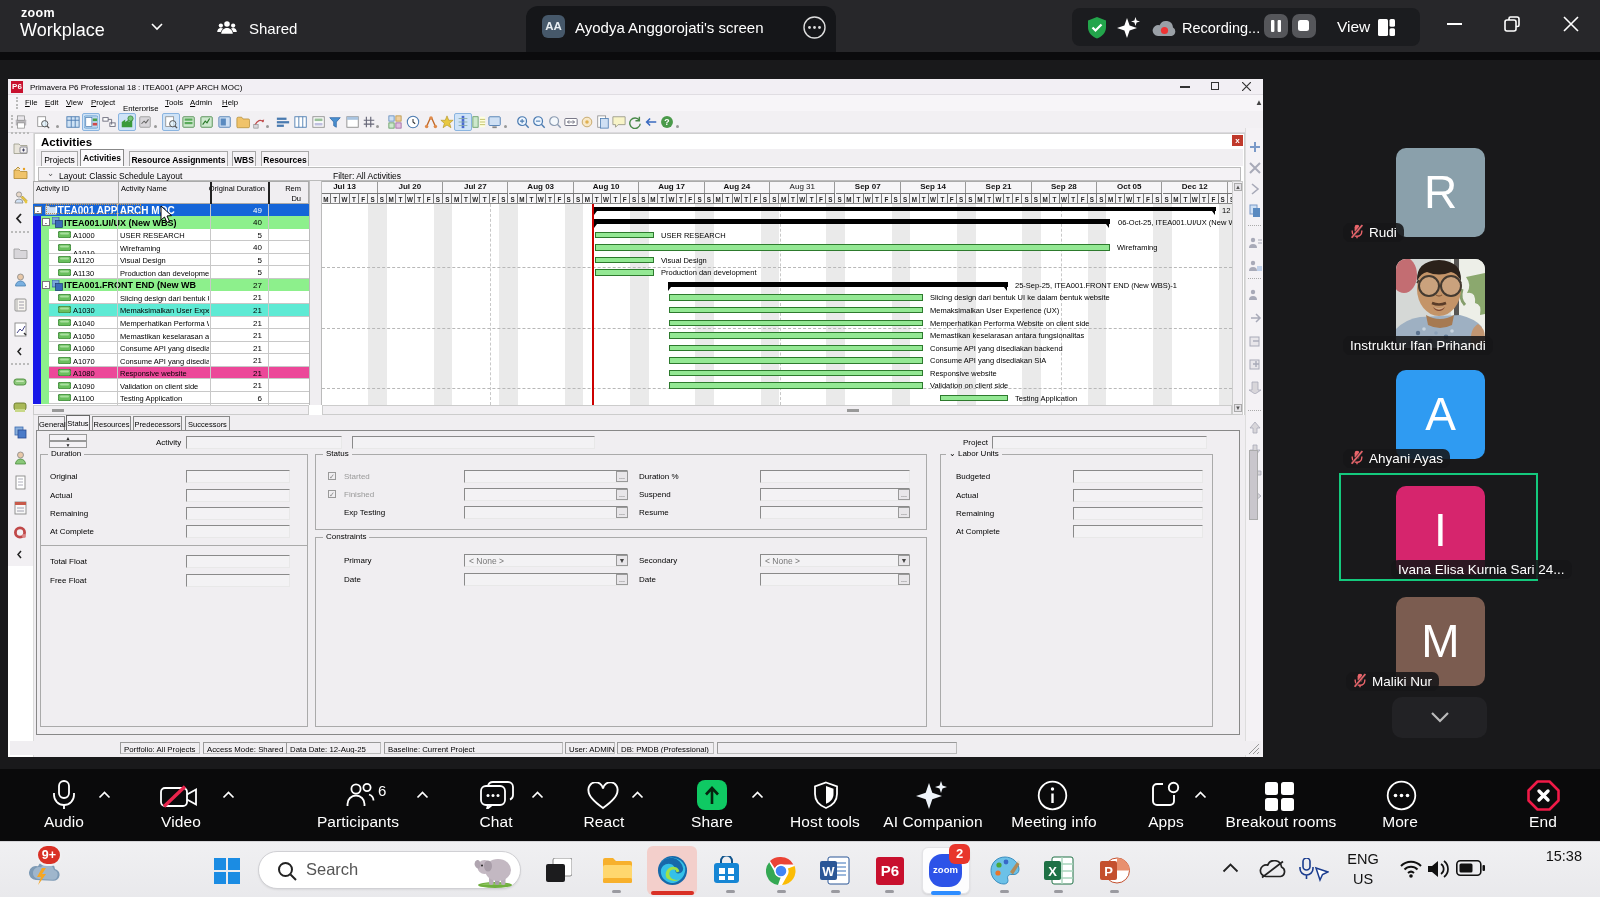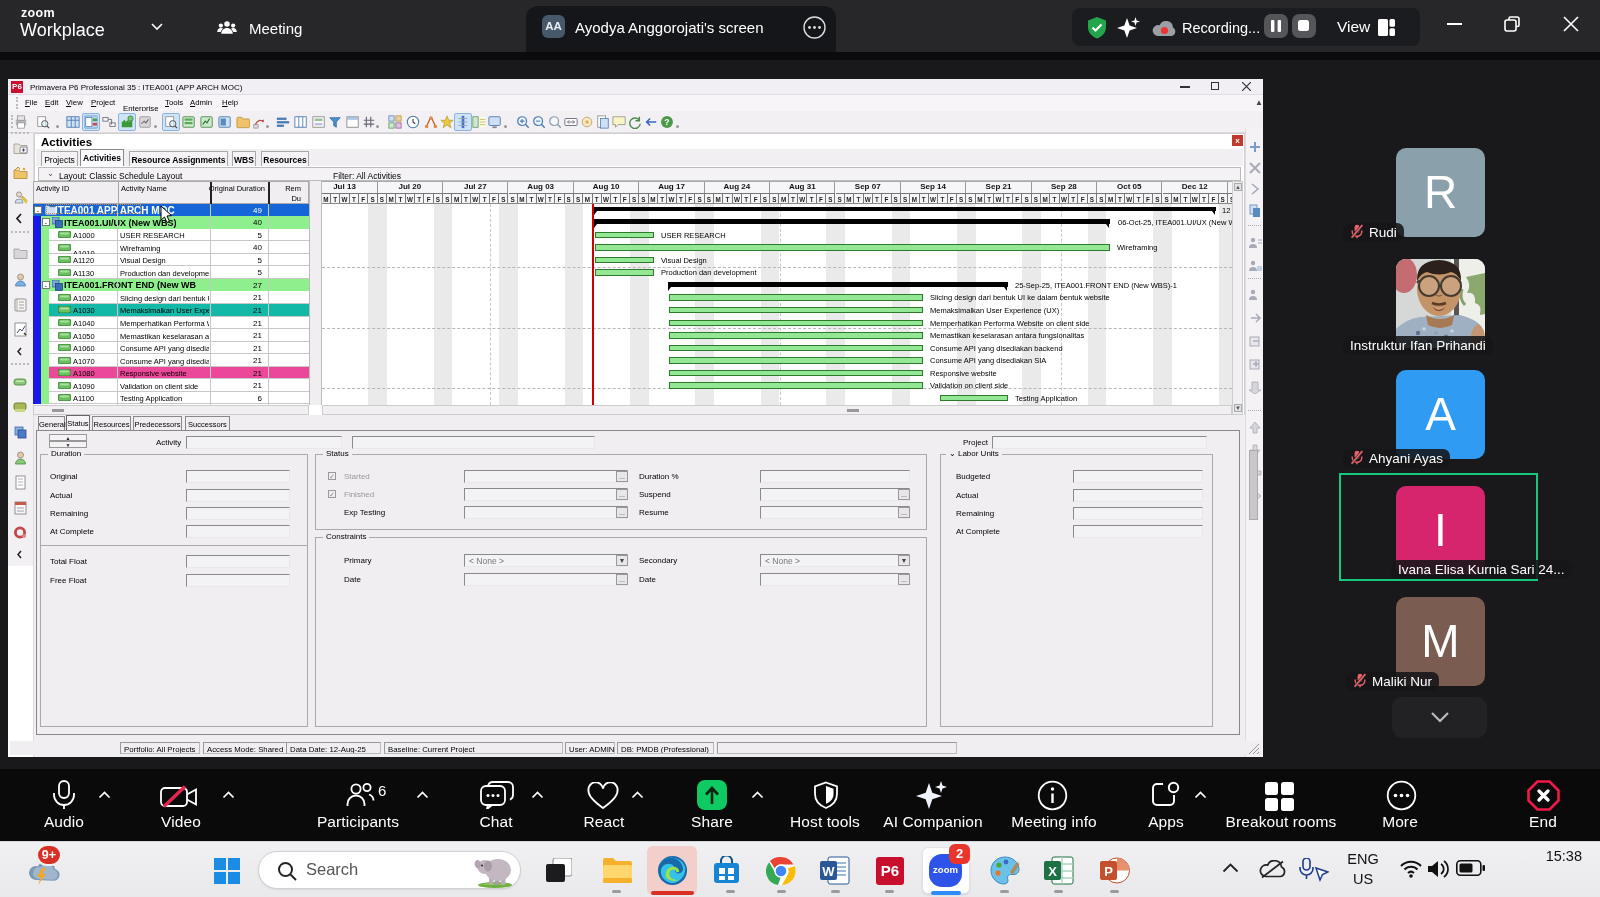--- a/index.html
+++ b/index.html
@@ -40,21 +40,21 @@
       <path d="M2 2 L7 7 L12 2" stroke="#fff" stroke-width="1.6" fill="none"></path>
     </svg>
   <svg class="abs" style="left:217px;top:19px" width="20" height="18" viewBox="0 0 24 22">
       <circle cx="12" cy="6" r="3.4" fill="#fff"></circle>
       <circle cx="4.5" cy="8" r="2.6" fill="#fff"></circle>
       <circle cx="19.5" cy="8" r="2.6" fill="#fff"></circle>
       <path d="M5 18c0-4 3-7 7-7s7 3 7 7z" fill="#fff"></path>
       <path d="M0 16c0-3 2-5 4.5-5 1 0 2 .4 2.7 1-1.6 1.3-2.7 3-2.7 4z" fill="#fff"></path>
       <path d="M24 16c0-3-2-5-4.5-5-1 0-2 .4-2.7 1 1.6 1.3 2.7 3 2.7 4z" fill="#fff"></path>
     </svg>
-  <div style="position:absolute;left:249px;top:20px;color:#fff;font-size:15px;">Meeting</div>
+  <div style="position:absolute;left:249px;top:20px;color:#fff;font-size:15px;">Shared</div>
   <div id="activetab"></div>
   <div class="botstrip"></div>
   <div style="position:absolute;left:542px;top:15px;width:23px;height:23px;border-radius:6px;background:#46586a;color:#e8eef2;font-size:11.5px;font-weight:700;text-align:center;line-height:23px;">AA</div>
   <div style="position:absolute;left:575px;top:19px;color:#fff;font-size:15px;">Ayodya Anggorojati's screen</div>
   <svg class="abs" style="left:803px;top:16px" width="23" height="23" viewBox="0 0 23 23">
       <circle cx="11.5" cy="11.5" r="10.5" stroke="#ddd" stroke-width="1.4" fill="none"></circle>
       <circle cx="6.5" cy="11.5" r="1.4" fill="#ddd"></circle>
       <circle cx="11.5" cy="11.5" r="1.4" fill="#ddd"></circle>
       <circle cx="16.5" cy="11.5" r="1.4" fill="#ddd"></circle>
     </svg>
@@ -99,21 +99,21 @@
       <path d="M1 1 L15 15 M15 1 L1 15" stroke="#fff" stroke-width="1.6"></path>
     </svg>
 </div>
 
 <div id="screen"></div>
 
 <div id="p6">
 
   <div class="abs" style="left:0;top:0;width:1255px;height:16px;background:#f2eff4;border-bottom:1px solid #e0dde2;">
     <div class="abs" style="left:3px;top:2px;width:12px;height:12px;background:#c8102e;color:#fff;font-size:8px;font-weight:700;text-align:center;line-height:12px;">P6</div>
-    <div class="abs" style="left:22px;top:4px;font-size:8px;">Primavera P6 Professional 35 : ITEA001 (APP ARCH MOC)</div>
+    <div class="abs" style="left:22px;top:4px;font-size:8px;">Primavera P6 Professional 18 : ITEA001 (APP ARCH MOC)</div>
     <div class="abs" style="left:1172px;top:7px;width:10px;height:1.5px;background:#333;"></div>
     <div class="abs" style="left:1203px;top:3px;width:8px;height:8px;border:1.2px solid #333;"></div>
     <svg class="abs" style="left:1234px;top:3px" width="9" height="9" viewBox="0 0 9 9">
         <path d="M0 0 L9 9 M9 0 L0 9" stroke="#333" stroke-width="1.2"></path>
       </svg>
   </div>
 
   <div class="abs" style="left:0;top:16px;width:1255px;height:16px;background:#f7f5f8;font-size:7.8px;">
     <span class="abs" style="left:17px;top:3px"><u>F</u>ile</span>
       <span class="abs" style="left:37px;top:3px"><u>E</u>dit</span>
@@ -536,21 +536,21 @@
       </div>
       <div class="abs" style="left:16px;top:87.92px;width:260px;height:12.56px;background:#fff;border-bottom:1px solid #c8c8c8;">
         <svg class="abs" style="left:9px;top:2.5px" width="13" height="7" viewBox="0 0 13 7">
           <rect x="0" y="0" width="13" height="7" rx="2.5" fill="#6abf5e" stroke="#2a6a2a" stroke-width=".8"></rect>
           <rect x="2" y="1.5" width="9" height="2" rx="1" fill="#a8e09e"></rect>
         </svg>
         <div class="abs" style="left:24px;top:2.5px;font-size:7.5px;">A1020</div>
         <div class="abs" style="left:71px;top:2.5px;font-size:7.5px;white-space:nowrap;width:89px;overflow:hidden;">Slicing design dari bentuk UI</div>
         <div class="abs" style="left:153px;top:2px;width:60px;text-align:right;font-size:8px;">21</div>
       </div>
-      <div class="abs" style="left:16px;top:100.48px;width:260px;height:12.56px;background:#14b8a6;border-bottom:1px solid #c8c8c8;">
+      <div class="abs" style="left:16px;top:100.48px;width:260px;height:12.56px;background:#5eead4;border-bottom:1px solid #c8c8c8;">
         <svg class="abs" style="left:9px;top:2.5px" width="13" height="7" viewBox="0 0 13 7">
           <rect x="0" y="0" width="13" height="7" rx="2.5" fill="#6abf5e" stroke="#2a6a2a" stroke-width=".8"></rect>
           <rect x="2" y="1.5" width="9" height="2" rx="1" fill="#a8e09e"></rect>
         </svg>
         <div class="abs" style="left:24px;top:2.5px;font-size:7.5px;">A1030</div>
         <div class="abs" style="left:71px;top:2.5px;font-size:7.5px;white-space:nowrap;width:89px;overflow:hidden;">Memaksimalkan User Experie</div>
         <div class="abs" style="left:153px;top:2px;width:60px;text-align:right;font-size:8px;">21</div>
       </div>
       <div class="abs" style="left:16px;top:113.04px;width:260px;height:12.56px;background:#fff;border-bottom:1px solid #c8c8c8;">
         <svg class="abs" style="left:9px;top:2.5px" width="13" height="7" viewBox="0 0 13 7">
@@ -671,21 +671,21 @@
       <div class="abs" style="left:364.01428571428573px;top:11px;width:9.342857142857143px;height:11.5px;border-right:1px solid #777;border-top:1px solid #777;text-align:center;font-size:6.3px;font-weight:700;color:#222;line-height:11.5px;">F</div>
       <div class="abs" style="left:373.3571428571429px;top:11px;width:9.342857142857143px;height:11.5px;border-right:1px solid #777;border-top:1px solid #777;text-align:center;font-size:6.3px;font-weight:700;color:#222;line-height:11.5px;">S</div>
       <div class="abs" style="left:382.70000000000005px;top:0;width:65.4px;height:11px;border-right:1px solid #999;text-align:center;font-size:8px;font-weight:700;color:#111;">Aug 24</div>
       <div class="abs" style="left:382.70000000000005px;top:11px;width:9.342857142857143px;height:11.5px;border-right:1px solid #777;border-top:1px solid #777;text-align:center;font-size:6.3px;font-weight:700;color:#222;line-height:11.5px;">S</div>
       <div class="abs" style="left:392.0428571428572px;top:11px;width:9.342857142857143px;height:11.5px;border-right:1px solid #777;border-top:1px solid #777;text-align:center;font-size:6.3px;font-weight:700;color:#222;line-height:11.5px;">M</div>
       <div class="abs" style="left:401.38571428571436px;top:11px;width:9.342857142857143px;height:11.5px;border-right:1px solid #777;border-top:1px solid #777;text-align:center;font-size:6.3px;font-weight:700;color:#222;line-height:11.5px;">T</div>
       <div class="abs" style="left:410.72857142857146px;top:11px;width:9.342857142857143px;height:11.5px;border-right:1px solid #777;border-top:1px solid #777;text-align:center;font-size:6.3px;font-weight:700;color:#222;line-height:11.5px;">W</div>
       <div class="abs" style="left:420.0714285714286px;top:11px;width:9.342857142857143px;height:11.5px;border-right:1px solid #777;border-top:1px solid #777;text-align:center;font-size:6.3px;font-weight:700;color:#222;line-height:11.5px;">T</div>
       <div class="abs" style="left:429.41428571428577px;top:11px;width:9.342857142857143px;height:11.5px;border-right:1px solid #777;border-top:1px solid #777;text-align:center;font-size:6.3px;font-weight:700;color:#222;line-height:11.5px;">F</div>
       <div class="abs" style="left:438.7571428571429px;top:11px;width:9.342857142857143px;height:11.5px;border-right:1px solid #777;border-top:1px solid #777;text-align:center;font-size:6.3px;font-weight:700;color:#222;line-height:11.5px;">S</div>
-      <div class="abs" style="left:448.1000000000001px;top:0;width:65.4px;height:11px;border-right:1px solid #999;text-align:center;font-size:8px;font-weight:700;color:#111;">Aug 31</div>
+      <div class="abs" style="left:448.1000000000001px;top:0;width:65.4px;height:11px;border-right:1px solid #999;text-align:center;font-size:8px;font-weight:400;color:#111;">Aug 31</div>
       <div class="abs" style="left:448.1000000000001px;top:11px;width:9.342857142857143px;height:11.5px;border-right:1px solid #777;border-top:1px solid #777;text-align:center;font-size:6.3px;font-weight:700;color:#222;line-height:11.5px;">S</div>
       <div class="abs" style="left:457.44285714285724px;top:11px;width:9.342857142857143px;height:11.5px;border-right:1px solid #777;border-top:1px solid #777;text-align:center;font-size:6.3px;font-weight:700;color:#222;line-height:11.5px;">M</div>
       <div class="abs" style="left:466.7857142857144px;top:11px;width:9.342857142857143px;height:11.5px;border-right:1px solid #777;border-top:1px solid #777;text-align:center;font-size:6.3px;font-weight:700;color:#222;line-height:11.5px;">T</div>
       <div class="abs" style="left:476.1285714285715px;top:11px;width:9.342857142857143px;height:11.5px;border-right:1px solid #777;border-top:1px solid #777;text-align:center;font-size:6.3px;font-weight:700;color:#222;line-height:11.5px;">W</div>
       <div class="abs" style="left:485.47142857142865px;top:11px;width:9.342857142857143px;height:11.5px;border-right:1px solid #777;border-top:1px solid #777;text-align:center;font-size:6.3px;font-weight:700;color:#222;line-height:11.5px;">T</div>
       <div class="abs" style="left:494.8142857142858px;top:11px;width:9.342857142857143px;height:11.5px;border-right:1px solid #777;border-top:1px solid #777;text-align:center;font-size:6.3px;font-weight:700;color:#222;line-height:11.5px;">F</div>
       <div class="abs" style="left:504.15714285714296px;top:11px;width:9.342857142857143px;height:11.5px;border-right:1px solid #777;border-top:1px solid #777;text-align:center;font-size:6.3px;font-weight:700;color:#222;line-height:11.5px;">S</div>
       <div class="abs" style="left:513.5px;top:0;width:65.4px;height:11px;border-right:1px solid #999;text-align:center;font-size:8px;font-weight:700;color:#111;">Sep 07</div>
       <div class="abs" style="left:513.5px;top:11px;width:9.342857142857143px;height:11.5px;border-right:1px solid #777;border-top:1px solid #777;text-align:center;font-size:6.3px;font-weight:700;color:#222;line-height:11.5px;">S</div>
       <div class="abs" style="left:522.8428571428572px;top:11px;width:9.342857142857143px;height:11.5px;border-right:1px solid #777;border-top:1px solid #777;text-align:center;font-size:6.3px;font-weight:700;color:#222;line-height:11.5px;">M</div>

